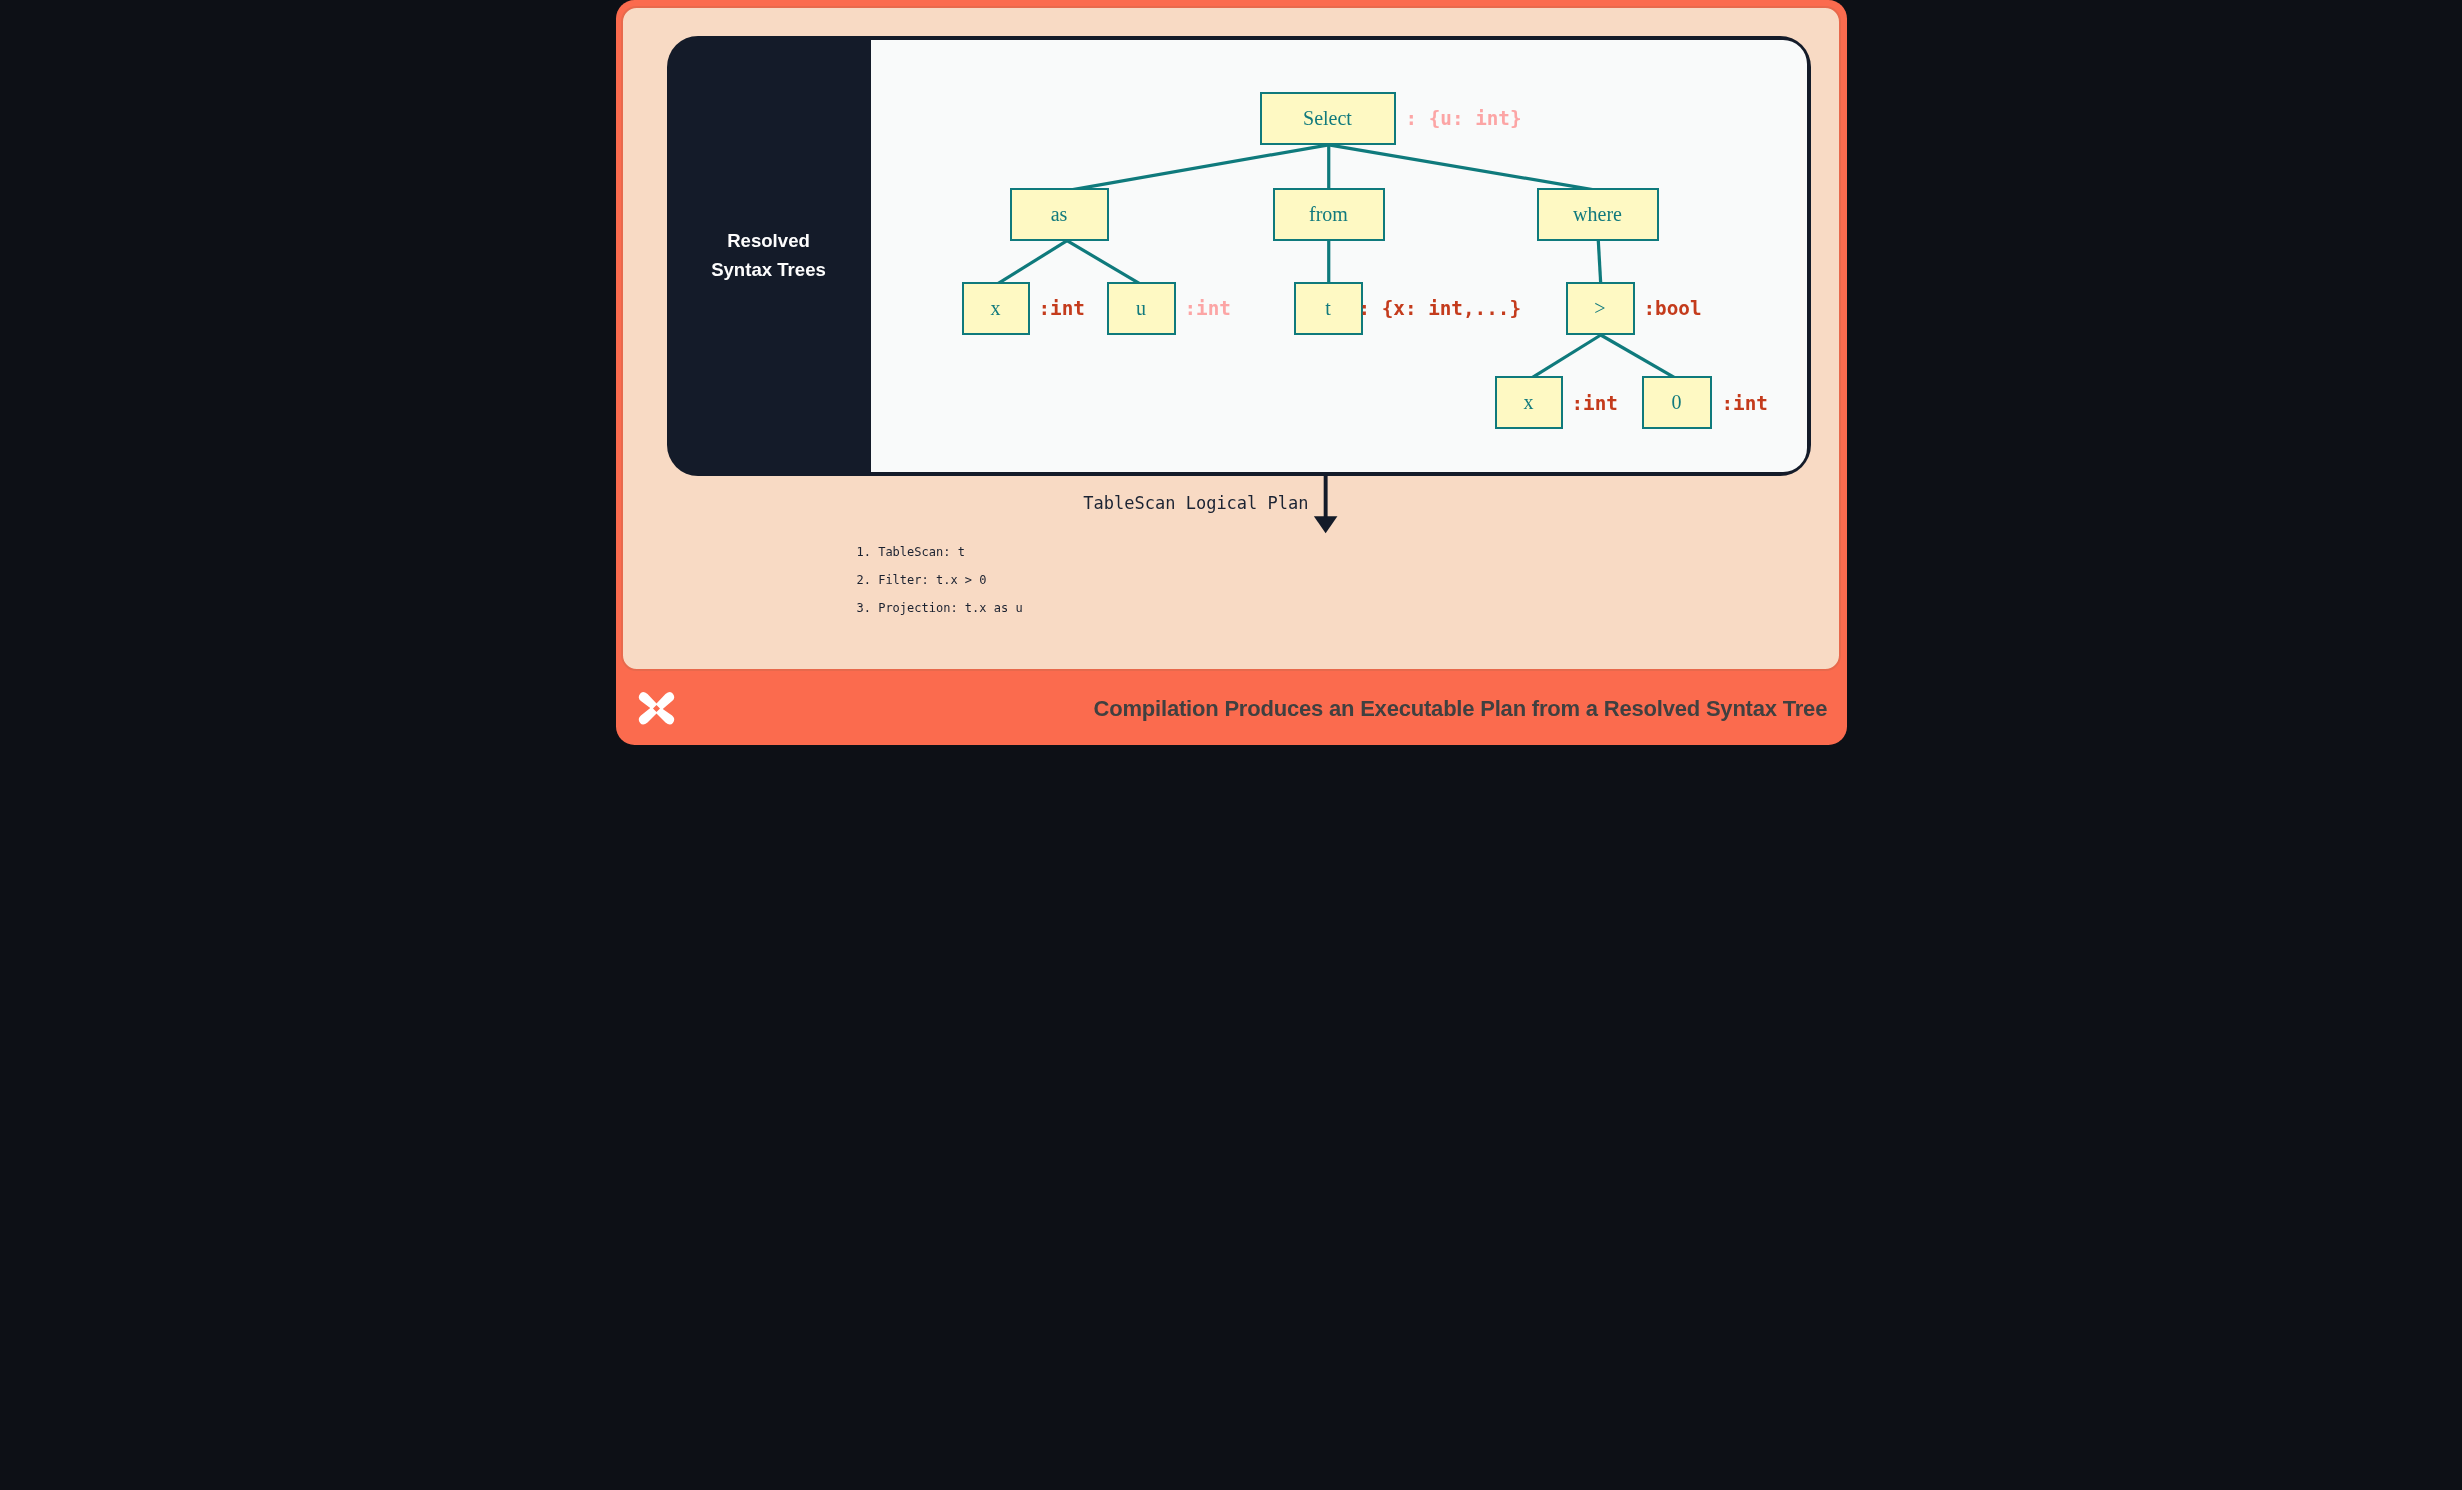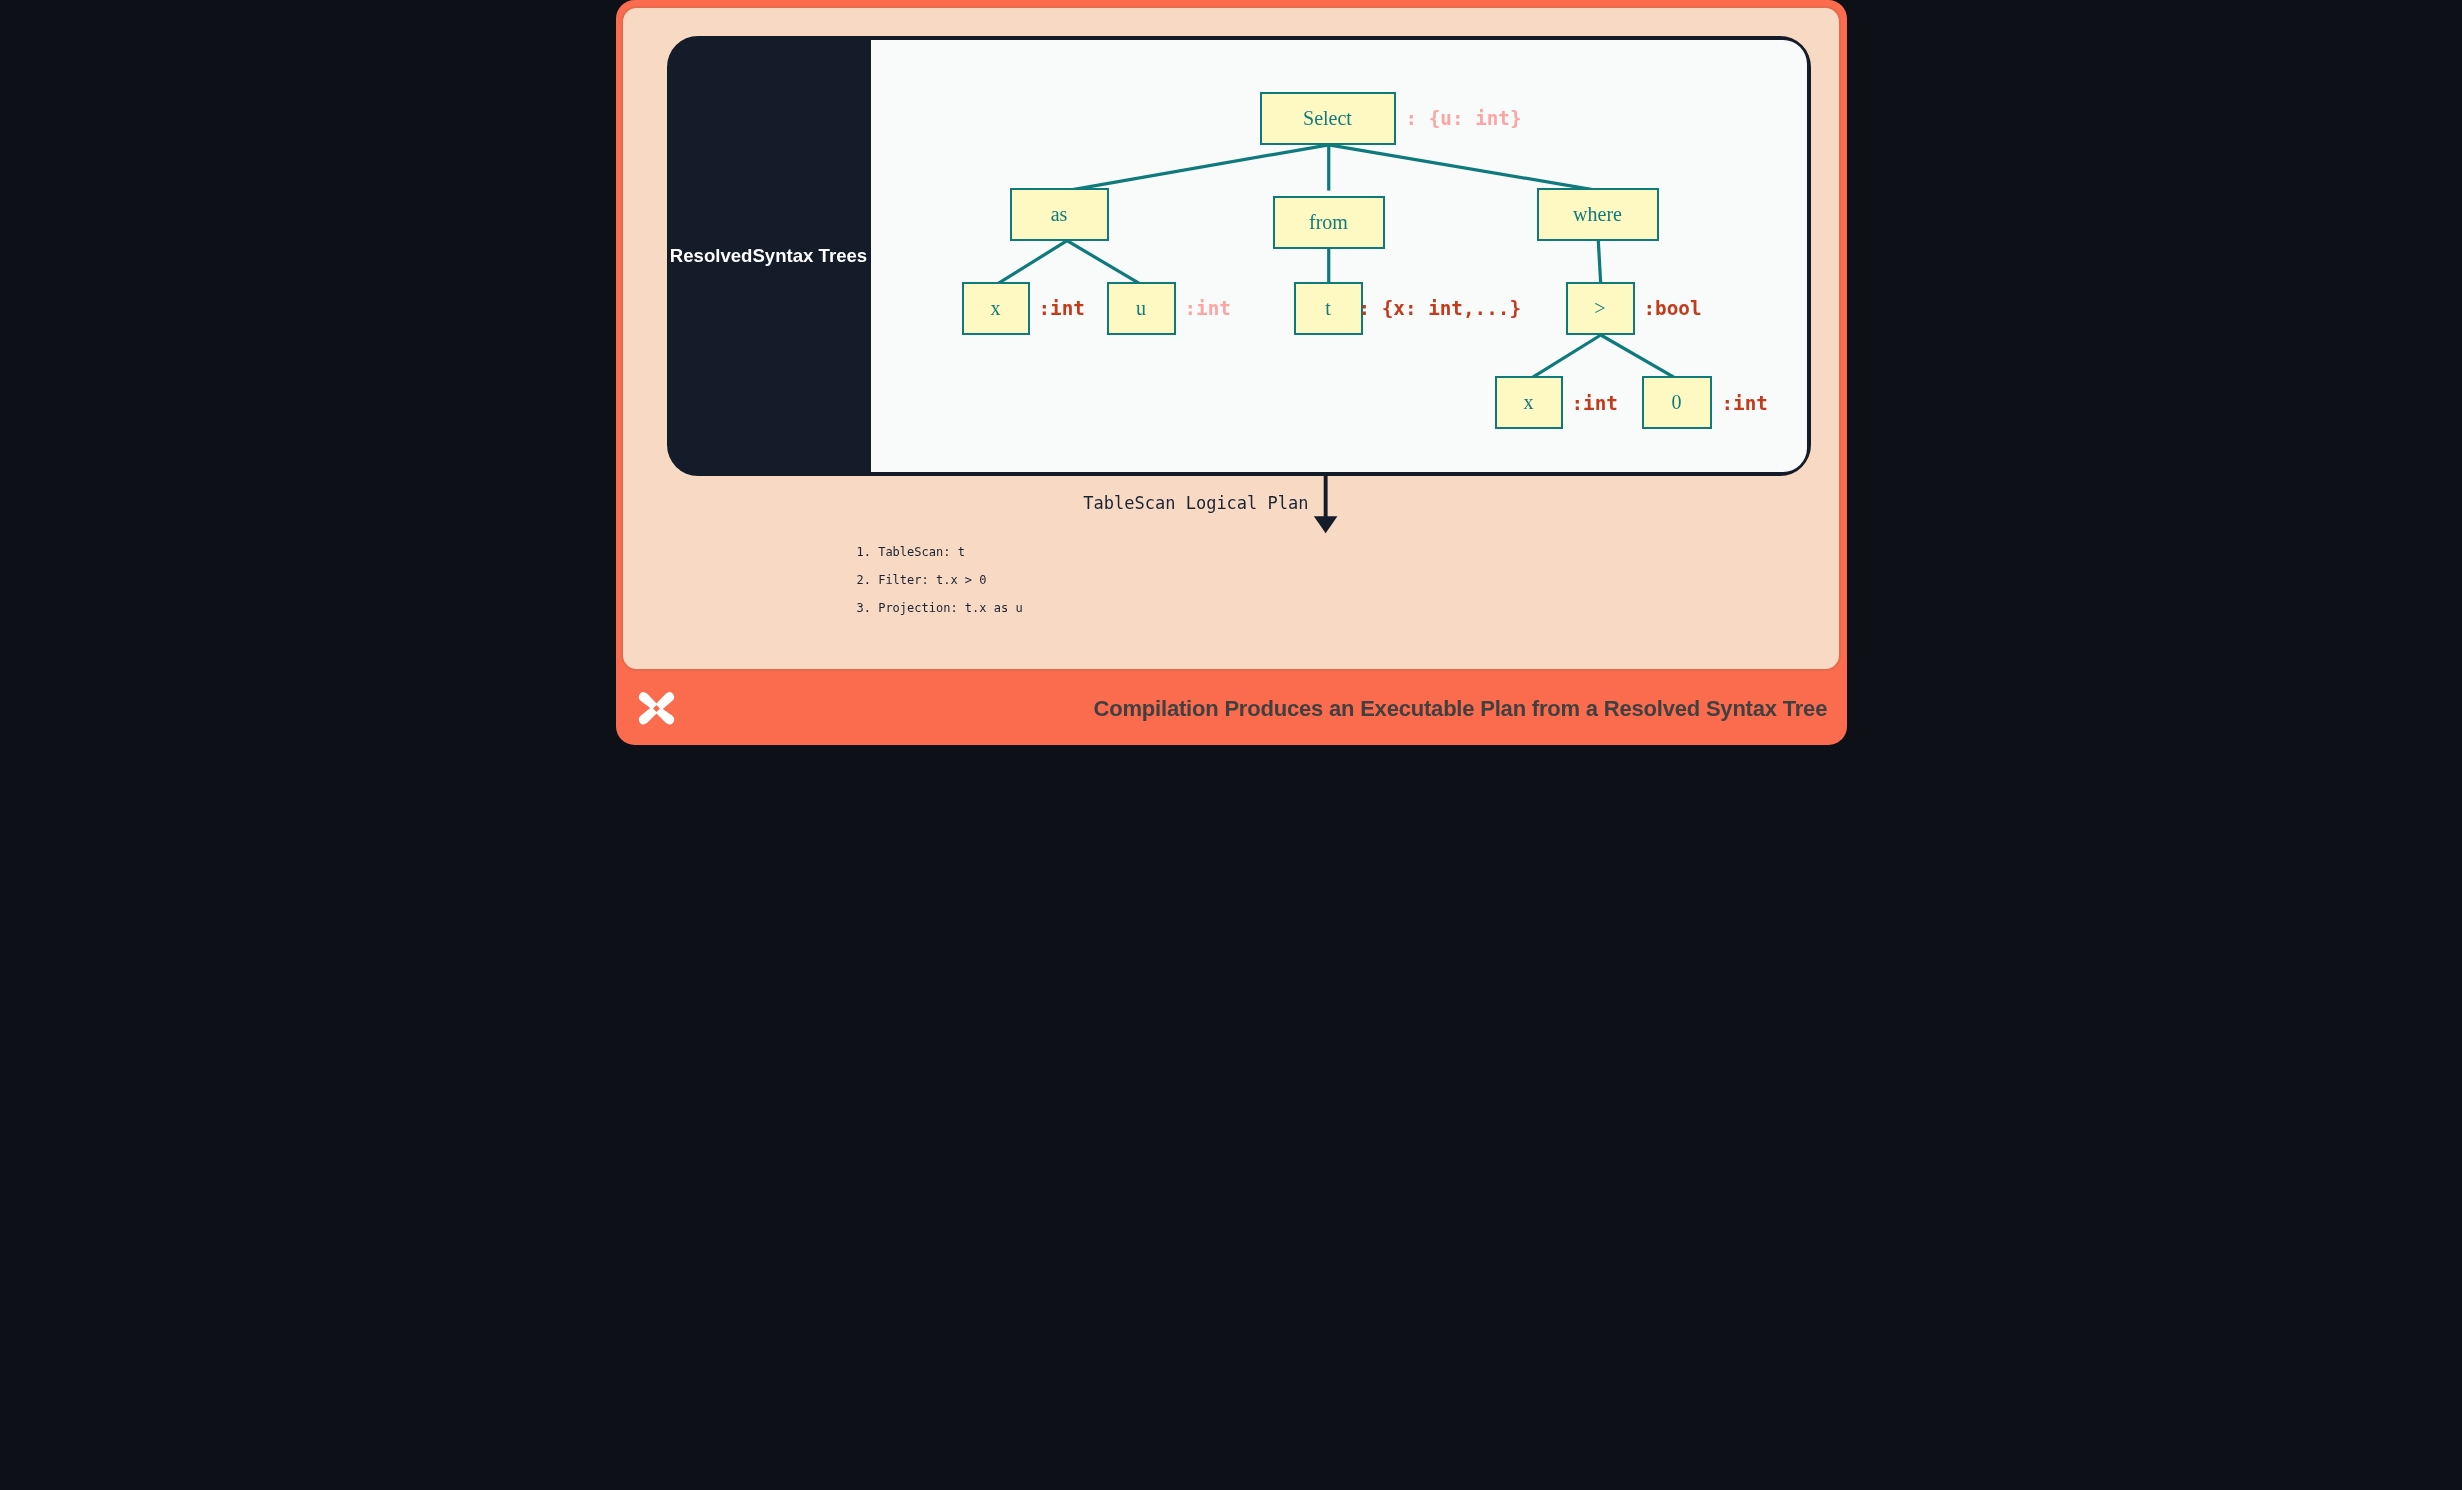--- a/index.html
+++ b/index.html
@@ -18,21 +18,21 @@
     position:absolute;left:51px;width:1144px;background:#141b29;border-radius:31px;
   }
   .card-top{top:36px;height:440px;}
   .card-bottom{top:532px;height:106px;}
   .panel-white{
     position:absolute;left:204px;top:3.6px;right:3.6px;bottom:3.6px;
     background:#f9fafa;border-radius:0 24px 24px 0;
   }
   .sidebar-label{
     position:absolute;left:0;top:0;width:204px;height:100%;
-    display:flex;flex-direction:row;align-items:center;justify-content:center;
+    display:flex;flex-direction:column;align-items:center;justify-content:center;
     color:#fdfdfd;font-weight:700;font-size:18.6px;line-height:1.55;text-align:center;
   }
   
   .tree-layer{position:absolute;inset:0;}
   .edges{position:absolute;inset:0;pointer-events:none;}
   .node{
     position:absolute;height:53px;border:2.9px solid #0f7a7c;background:#fef9c3;
     display:flex;align-items:center;justify-content:center;
     font-family:Liberation Serif, serif;
     font-size:20px;color:#117a7d;
@@ -91,21 +91,21 @@
           <line x1="1302.5" y1="286" x2="1306" y2="348"></line>
           <line x1="1306" y1="418" x2="1206" y2="480"></line>
           <line x1="1306" y1="418" x2="1413.5" y2="480"></line>
         </g>
       </svg>
 
       <div class="node" style="left:593px;top:56px;width:136px;">Select</div>
       <div class="ann ann-navy" style="left:739px;top:82px;">: {u: int}</div>
 
       <div class="node" style="left:343px;top:152px;width:99px;">as</div>
-      <div class="node" style="left:606px;top:152px;width:112px;margin-top:8px;">from</div>
+      <div class="node" style="left:606px;top:152px;width:112px;">from</div>
       <div class="node" style="left:870px;top:152px;width:122px;">where</div>
 
       <div class="node" style="left:295px;top:246px;width:68px;">x</div>
       <div class="ann ann-red" style="left:372px;top:272px;">:int</div>
 
       <div class="node" style="left:440px;top:246px;width:69px;">u</div>
       <div class="ann ann-navy" style="left:518px;top:272px;">:int</div>
 
       <div class="node" style="left:627px;top:246px;width:69px;">t</div>
       <div class="ann ann-red" style="left:692px;top:272px;">: {x: int,...}</div>

